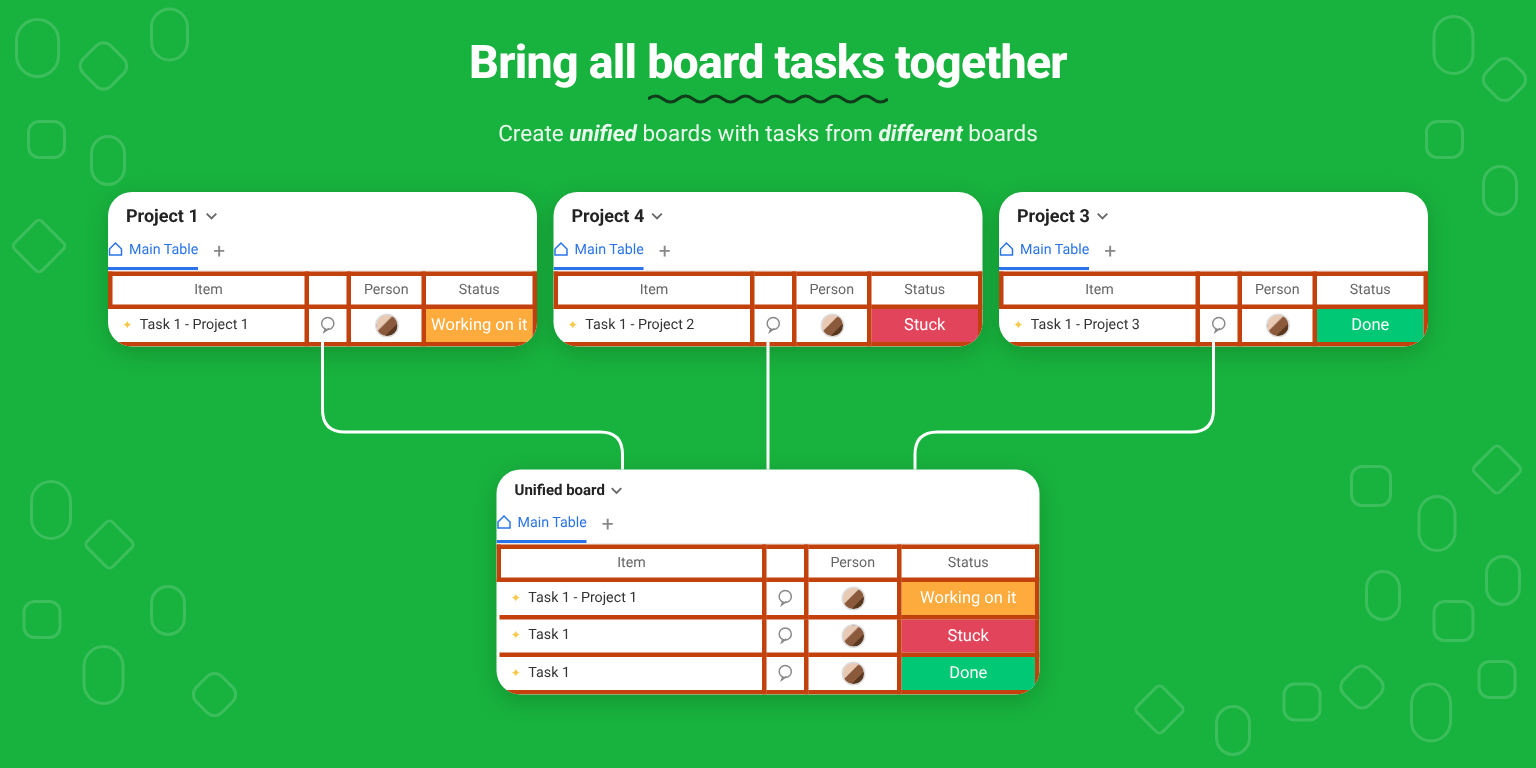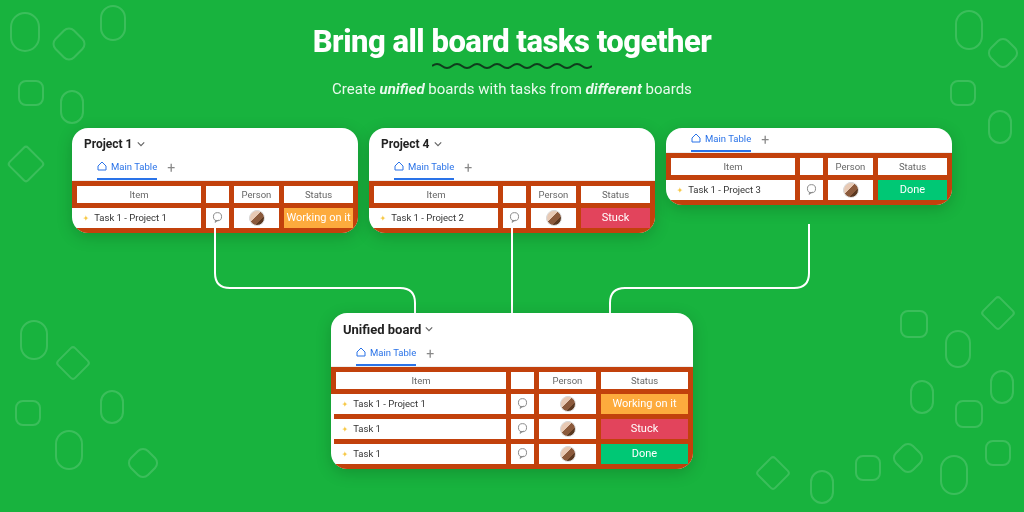--- a/index.html
+++ b/index.html
@@ -58,40 +58,40 @@
   .b-title {
     font-size: 12px;
     font-weight: 700;
     padding: 9px 12px 5px;
     display: flex; align-items: center; gap: 4px;
     color: #222;
   }
   .chev { width: 8px; height: 8px; }
   .tabs {
     display: flex; align-items: center; gap: 10px;
-    padding: 0 25px;
+    padding: 0 0;
     border-bottom: 1px solid #eee;
     font-size: 9.5px;
     color: #555;
   }
   .tab {
     padding: 5px 0 6px;
     border-bottom: 2px solid transparent;
     display: flex; align-items: center; gap: 4px;
   }
   .tab.active { color: #2a73e8; border-bottom-color: #2a73e8; }
   .plus { color: #888; font-size: 14px; line-height: 0; }
   .home-ico { width: 10px; height: 10px; }
 
   .tbl { width: 100%; border-collapse: collapse; table-layout: fixed; }
   .tbl th, .tbl td {
     font-size: 9.5px;
     font-weight: 400;
     color: #333;
-    border: 5px solid #c2410c;
+    border: 3px solid #c2410c;
     text-align: center;
     height: 25px;
     padding: 0;
   }
   .tbl th { color: #666; font-weight: 400; height: 22px; }
   .tbl .col-item { width: auto; }
   .tbl .col-chat { width: 28px; }
   .tbl .col-person { width: 50px; text-align: center; }
   .tbl .col-status { width: 74px; }
   .big .tbl .col-status { width: 92px; }
@@ -258,20 +258,26 @@
         <td><span class="avatar"></span></td>
         <td style="padding:0">
               <div class="status st-stuck">Stuck</div>
             </td>
       </tr>
         </tbody>
     </table>
   </div>
 
   <div class="board small" style="left:666px;top:30px">
+    <div class="b-title">
+      <span>Project 3</span>
+      <svg class="chev" viewBox="0 0 10 10">
+          <path d="M1 3 L5 7 L9 3" fill="none" stroke="#666" stroke-width="1.5"></path>
+        </svg>
+    </div>
     <div class="tabs">
       <div class="tab active">
         <svg class="home-ico" viewBox="0 0 10 10">
             <path d="M1 5 L5 1 L9 5 V9 H1 Z" fill="none" stroke="currentColor" stroke-width="1"></path>
           </svg>
         <span>Main Table</span>
       </div>
       <span class="plus">+</span>
     </div>
     <table class="tbl">
@@ -299,21 +305,21 @@
     </table>
   </div>
 
   <svg class="connector" style="left:0;top:0" width="1024" height="400">
     <path d="M215 126 L215 175 Q215 190 230 190 L400 190 Q415 190 415 205 L415 215" fill="none" stroke="#fff" stroke-width="2"></path>
     <path d="M512 126 L512 215" fill="none" stroke="#fff" stroke-width="2"></path>
     <path d="M809 126 L809 175 Q809 190 794 190 L625 190 Q610 190 610 205 L610 215" fill="none" stroke="#fff" stroke-width="2"></path>
   </svg>
 
   <div class="board big" style="left:331px;top:215px">
-    <div class="b-title" style="font-size:13px">
+    <div class="b-title" style="font-size:10px">
       <span>Unified board</span>
       <svg class="chev" viewBox="0 0 10 10">
           <path d="M1 3 L5 7 L9 3" fill="none" stroke="#666" stroke-width="1.5"></path>
         </svg>
     </div>
     <div class="tabs">
       <div class="tab active">
         <svg class="home-ico" viewBox="0 0 10 10">
             <path d="M1 5 L5 1 L9 5 V9 H1 Z" fill="none" stroke="currentColor" stroke-width="1"></path>
           </svg>

